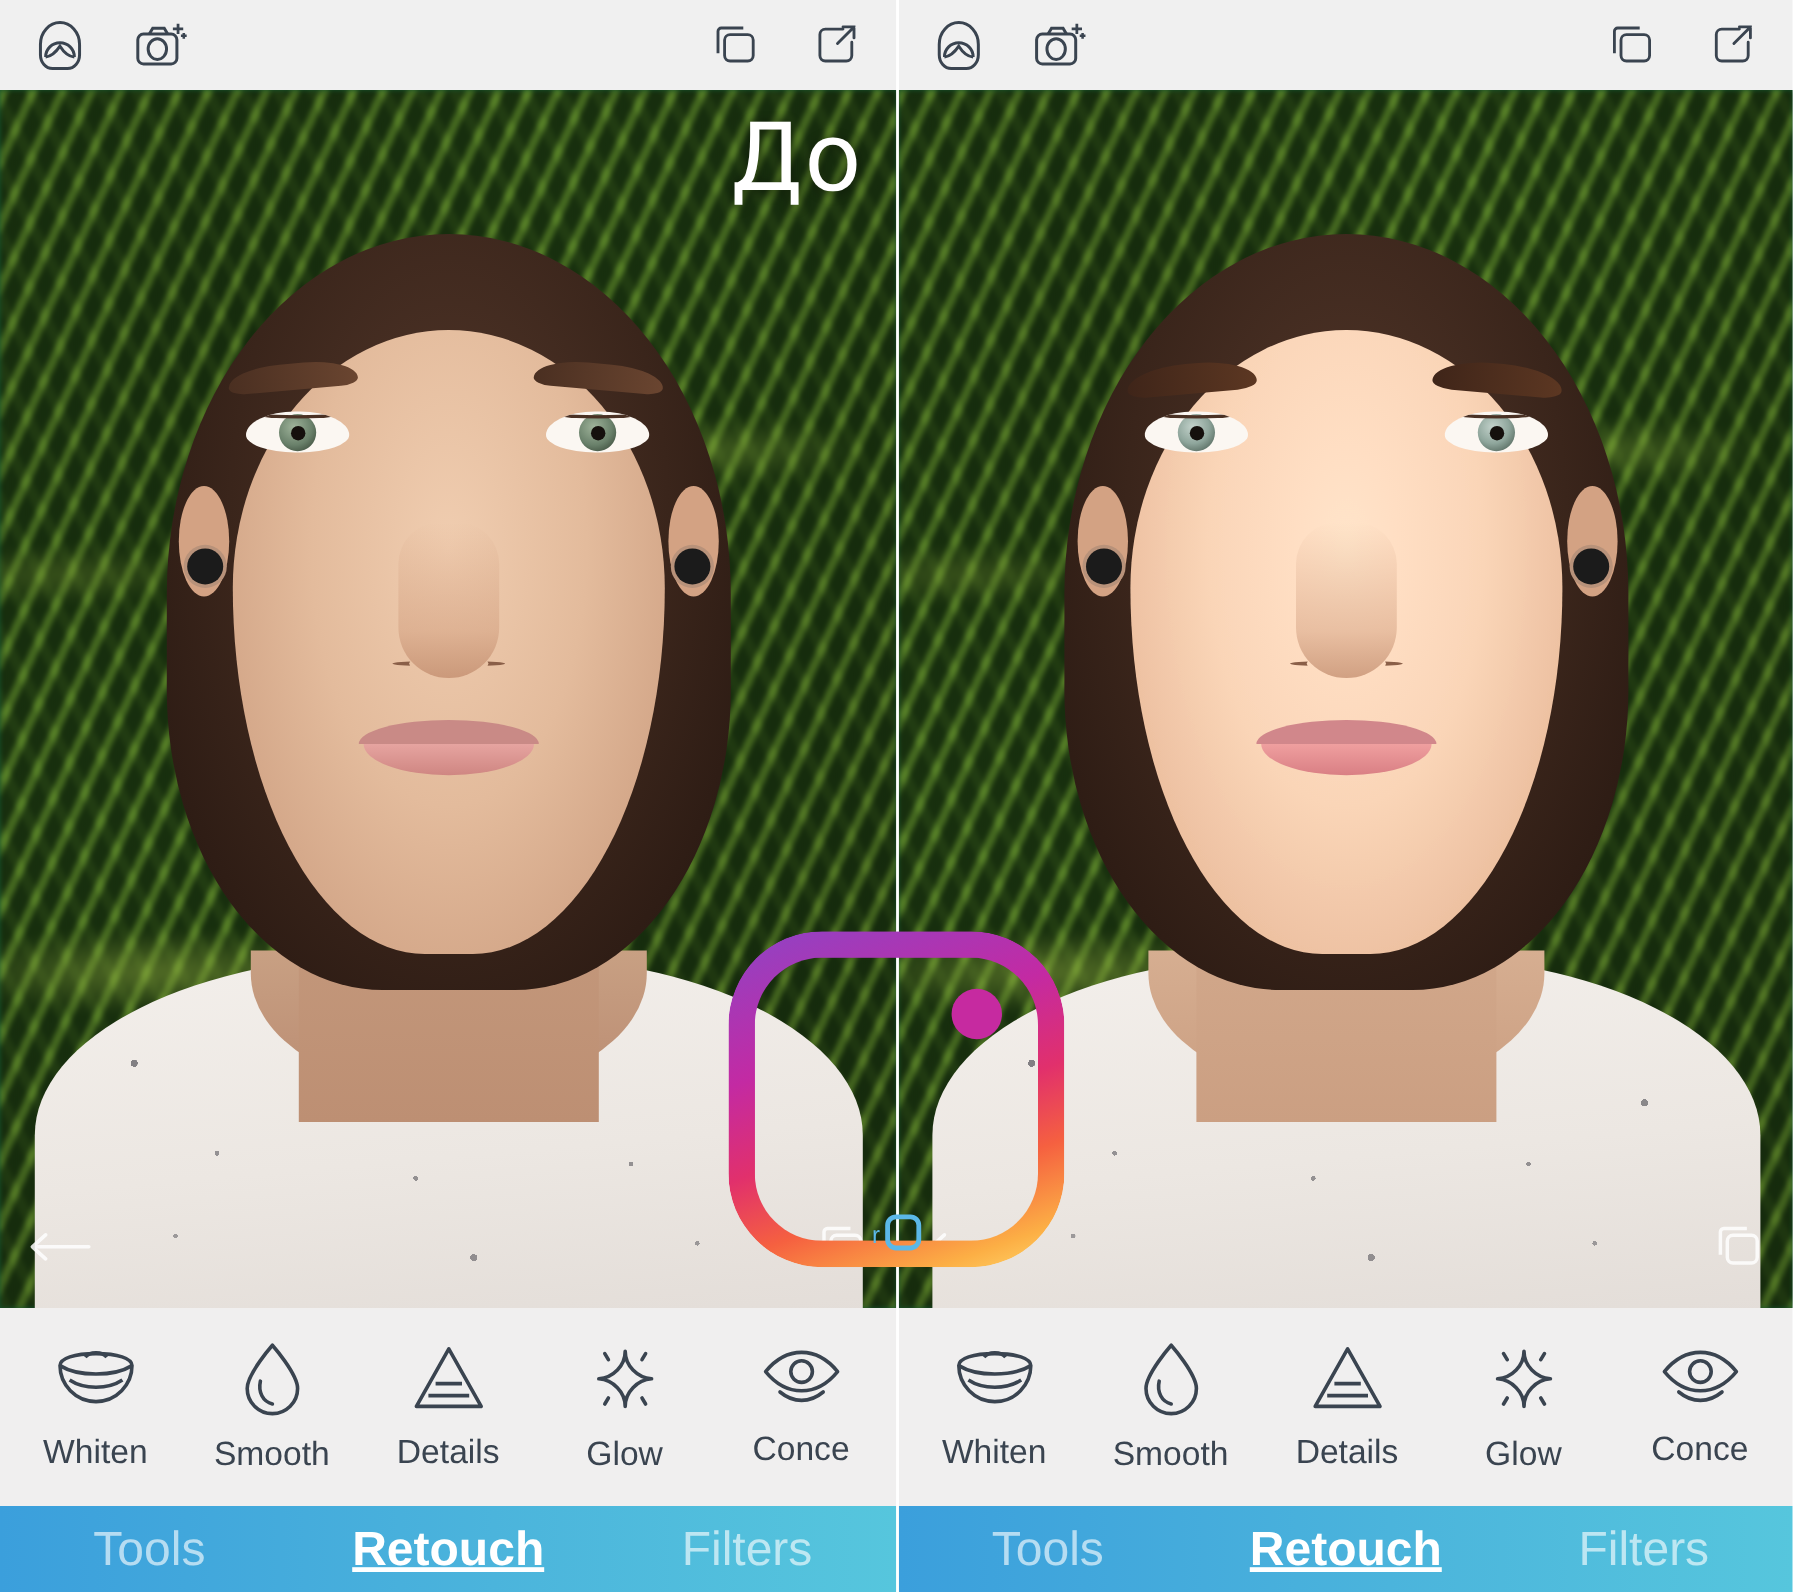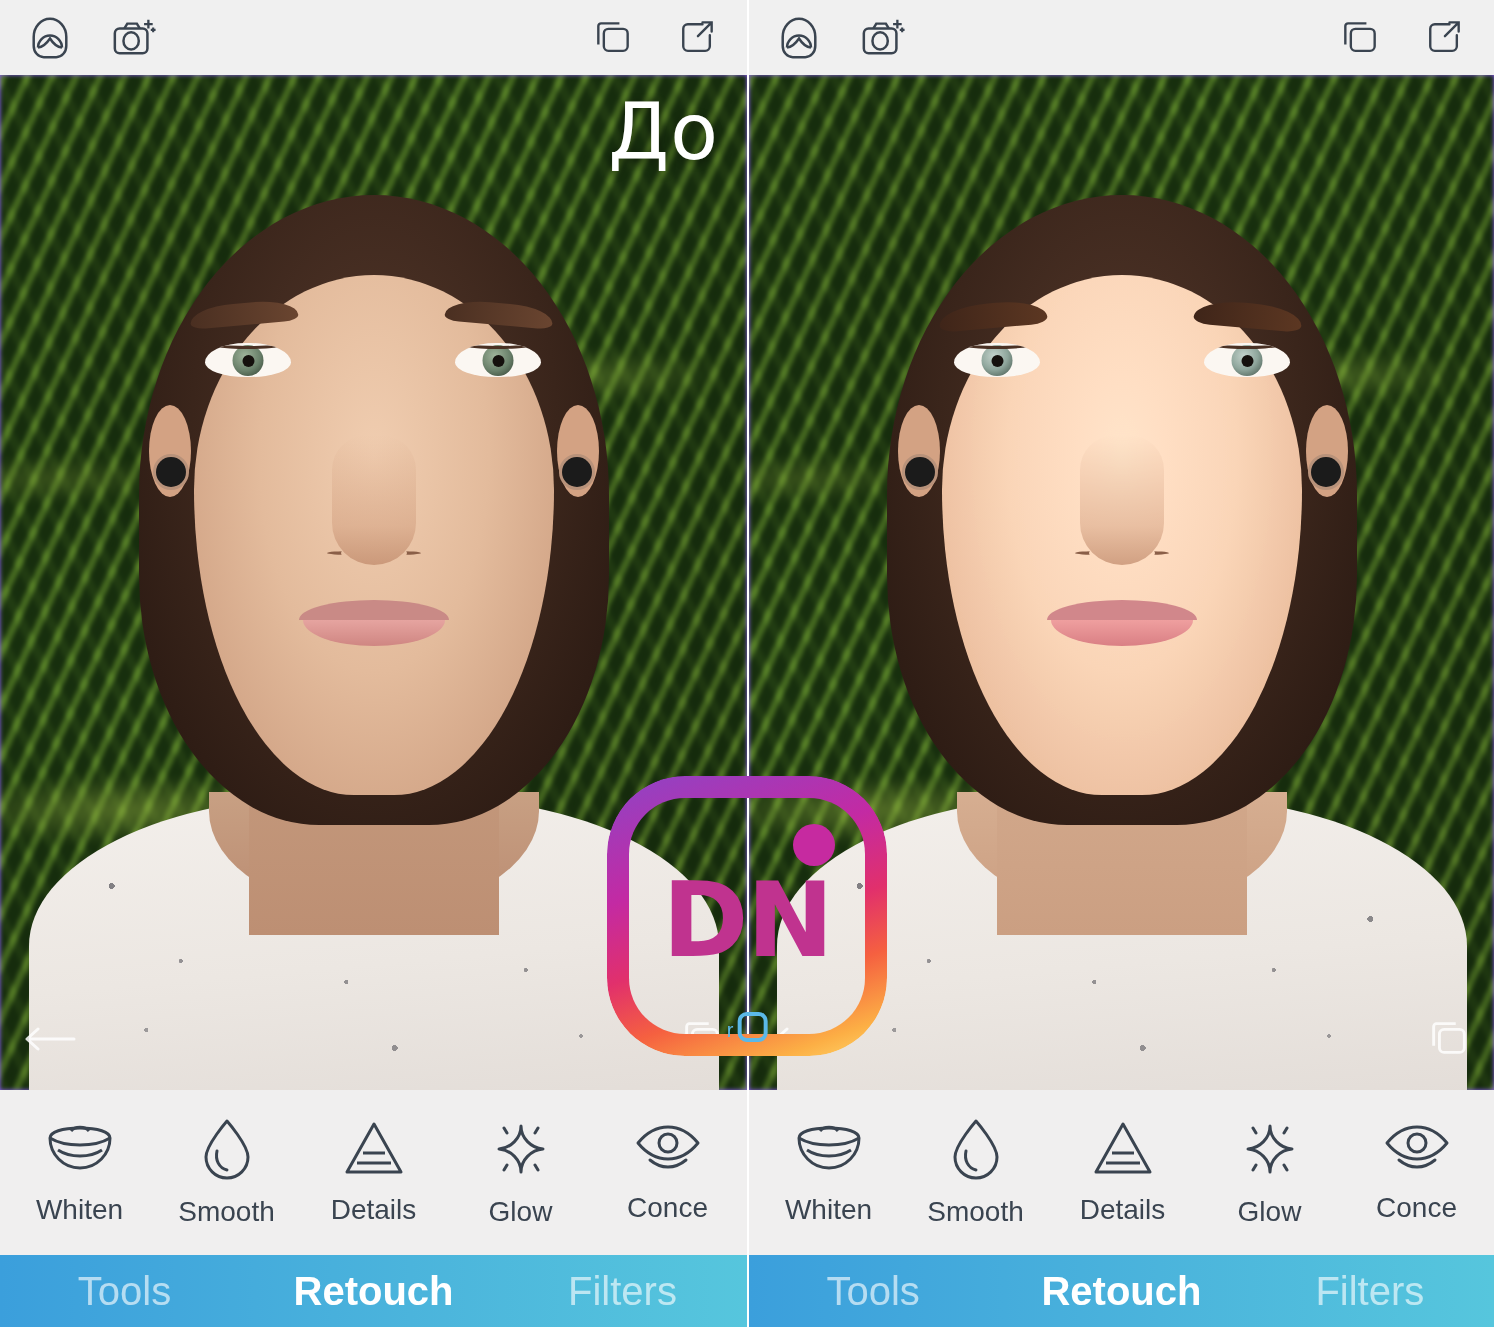--- a/index.html
+++ b/index.html
@@ -42,21 +42,21 @@
     line-height:1;
   }
   .brand .b-face { color:#ef4136; }
   .brand .b-tune { color:#5bc0f0; }
 
   
   .photo {
     position:relative;
     flex:1 1 auto;
     overflow:hidden;
-    background:#8b5cf6;
+    background:#14532d;
   }
   .photo-bg {
     position:absolute; inset:0;
     background:
       repeating-linear-gradient(115deg,
         rgba(110,158,48,0.55) 0px, rgba(110,158,48,0.55) 7px,
         rgba(24,48,14,0.75) 7px, rgba(24,48,14,0.75) 22px),
       repeating-linear-gradient(62deg,
         rgba(126,172,54,0.35) 0px, rgba(126,172,54,0.35) 9px,
         rgba(16,34,10,0.55) 9px, rgba(16,34,10,0.55) 26px),
@@ -212,21 +212,21 @@
     background:linear-gradient(90deg,#3b9fdc 0%, #4bb4dc 55%, #56c6dd 100%);
     display:flex; align-items:center;
   }
   .nav-item{
     flex:1 1 0;
     text-align:center;
     font-size:40px;
     color:rgba(255,255,255,.62);
     font-family:"Liberation Sans", sans-serif;
   }
-  .nav-item.active{ color:#ffffff; font-weight:bold; }
+  .nav-item.active{ color:#ffffff; font-weight:bold;text-decoration:underline; }
 
   
   .watermark{
     position:absolute; left:50%; top:776px;
     transform:translateX(-50%);
     width:280px; height:280px;
     z-index:30;
     pointer-events:none;
   }
   .wm-frame{
@@ -543,20 +543,19 @@
         <div class="nav-item">Tools</div>
         <div class="nav-item active">Retouch</div>
         <div class="nav-item">Filters</div>
       </div>
     </div>
   </div>
 
   <div class="watermark">
     <div class="wm-frame"></div>
     <div class="wm-dot"></div>
-    <div class="wm-text">DN</div>
     <div class="wm-sub">
       <span>r</span>
       <span class="wm-sq"></span>
     </div>
   </div>
 
 </div>
 
 </body></html>

